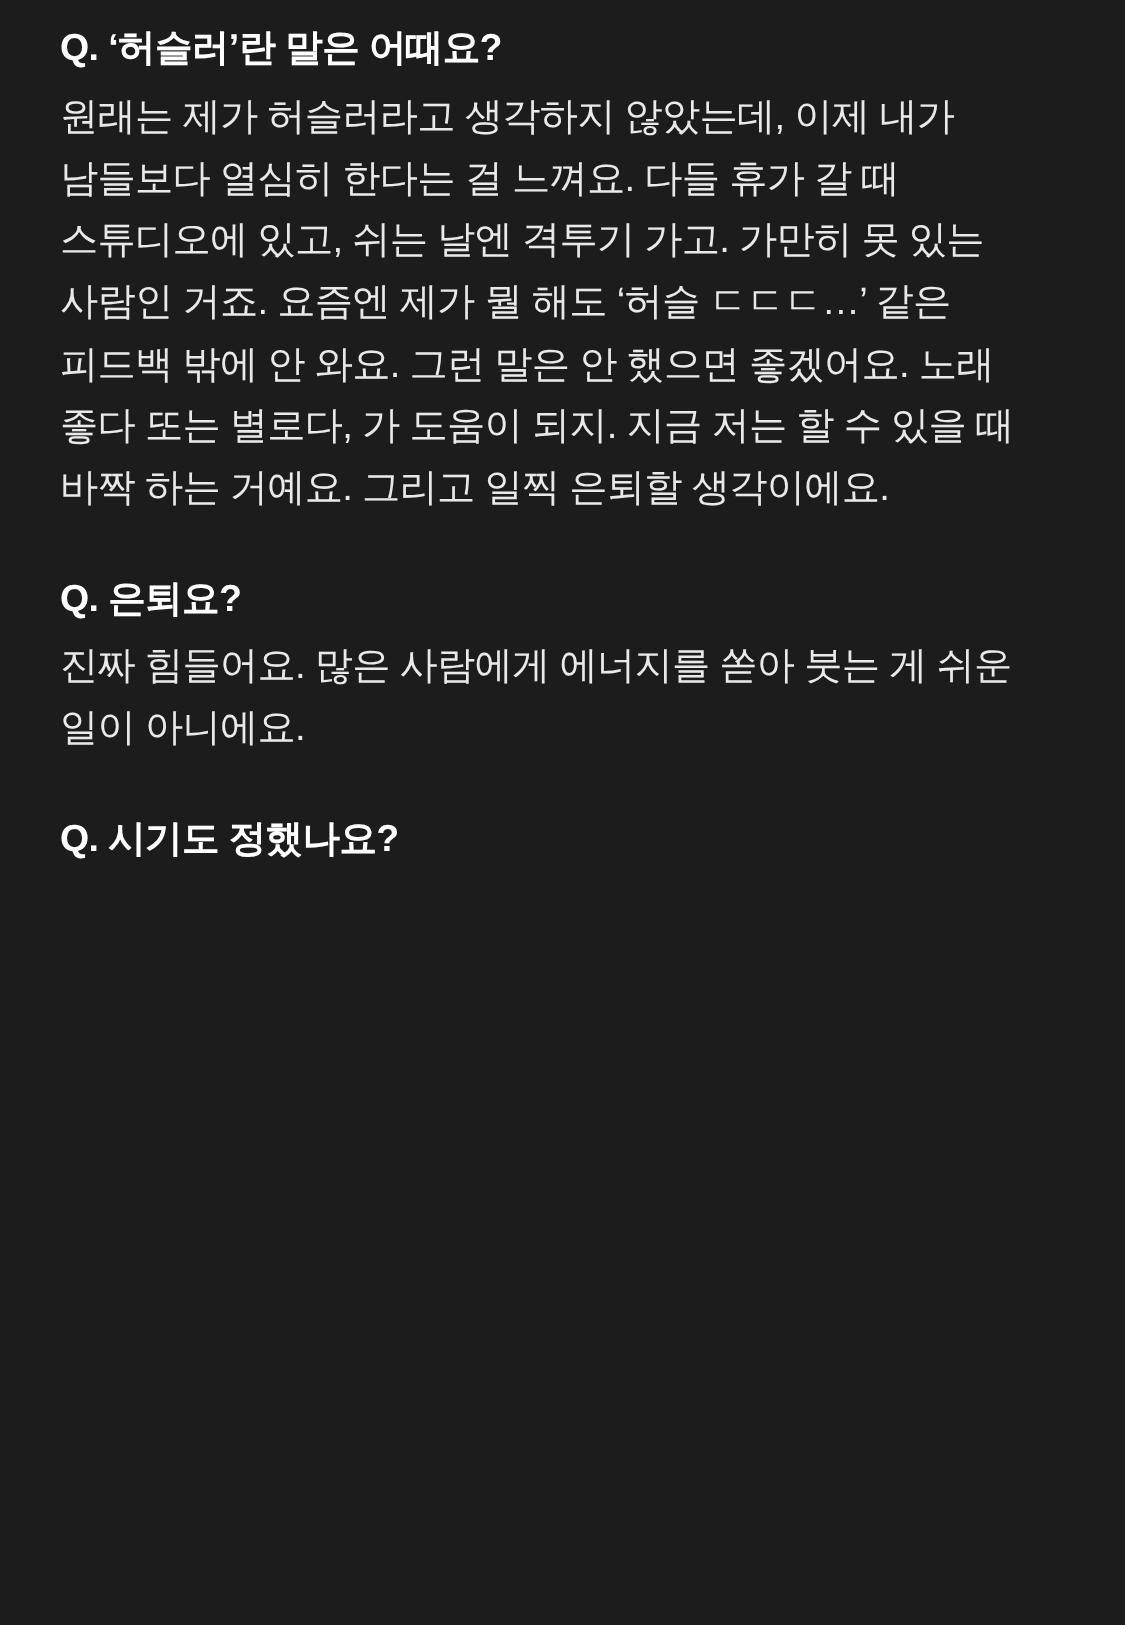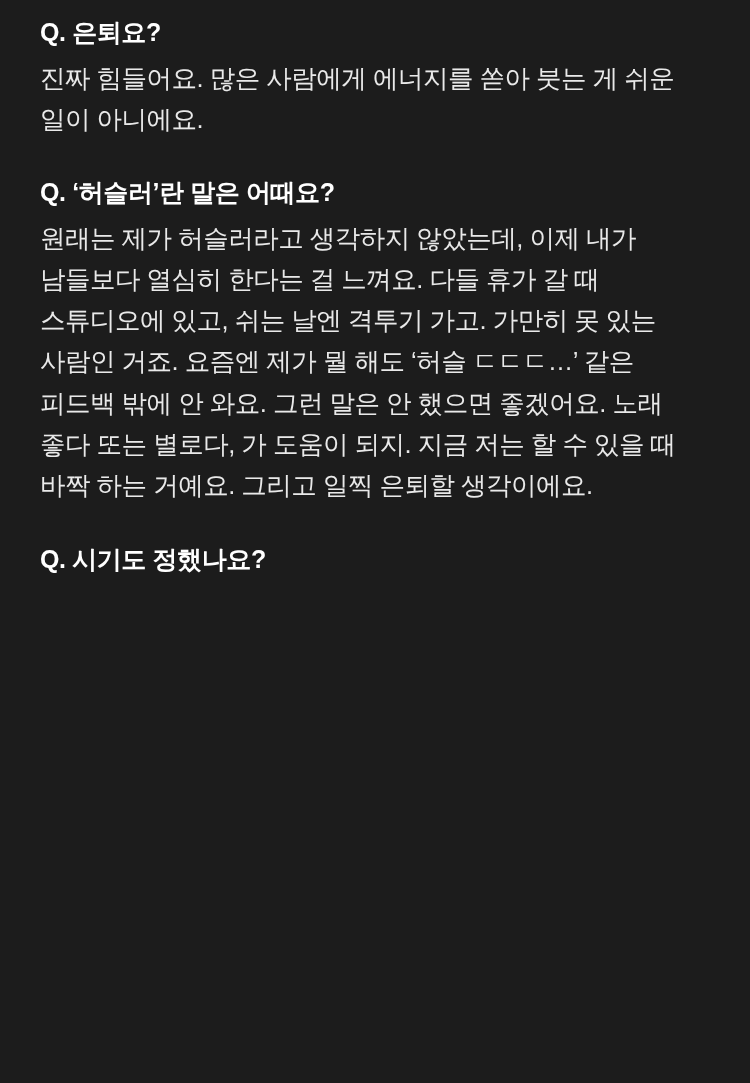--- a/index.html
+++ b/index.html
@@ -42,26 +42,26 @@
     color: #e9e9e9;
     word-break: keep-all;
   }
 </style>
 </head>
 <body>
 
 <div class="article">
 
   <div class="qa-block">
-    <p class="question">Q. 은퇴요?</p>
-    <p class="answer">진짜 힘들어요. 많은 사람에게 에너지를 쏟아 붓는 게 쉬운 일이 아니에요.</p>
+    <p class="question">Q. ‘허슬러’란 말은 어때요?</p>
+    <p class="answer">원래는 제가 허슬러라고 생각하지 않았는데, 이제 내가 남들보다 열심히 한다는 걸 느껴요. 다들 휴가 갈 때 스튜디오에 있고, 쉬는 날엔 격투기 가고. 가만히 못 있는 사람인 거죠. 요즘엔 제가 뭘 해도 ‘허슬 ㄷㄷㄷ…’ 같은 피드백 밖에 안 와요. 그런 말은 안 했으면 좋겠어요. 노래 좋다 또는 별로다, 가 도움이 되지. 지금 저는 할 수 있을 때 바짝 하는 거예요. 그리고 일찍 은퇴할 생각이에요.</p>
   </div>
 
   <div class="qa-block">
-    <p class="question">Q. ‘허슬러’란 말은 어때요?</p>
-    <p class="answer">원래는 제가 허슬러라고 생각하지 않았는데, 이제 내가 남들보다 열심히 한다는 걸 느껴요. 다들 휴가 갈 때 스튜디오에 있고, 쉬는 날엔 격투기 가고. 가만히 못 있는 사람인 거죠. 요즘엔 제가 뭘 해도 ‘허슬 ㄷㄷㄷ…’ 같은 피드백 밖에 안 와요. 그런 말은 안 했으면 좋겠어요. 노래 좋다 또는 별로다, 가 도움이 되지. 지금 저는 할 수 있을 때 바짝 하는 거예요. 그리고 일찍 은퇴할 생각이에요.</p>
+    <p class="question">Q. 은퇴요?</p>
+    <p class="answer">진짜 힘들어요. 많은 사람에게 에너지를 쏟아 붓는 게 쉬운 일이 아니에요.</p>
   </div>
 
   <div class="qa-block">
     <p class="question">Q. 시기도 정했나요?</p>
   </div>
 
 </div>
 
 </body></html>

